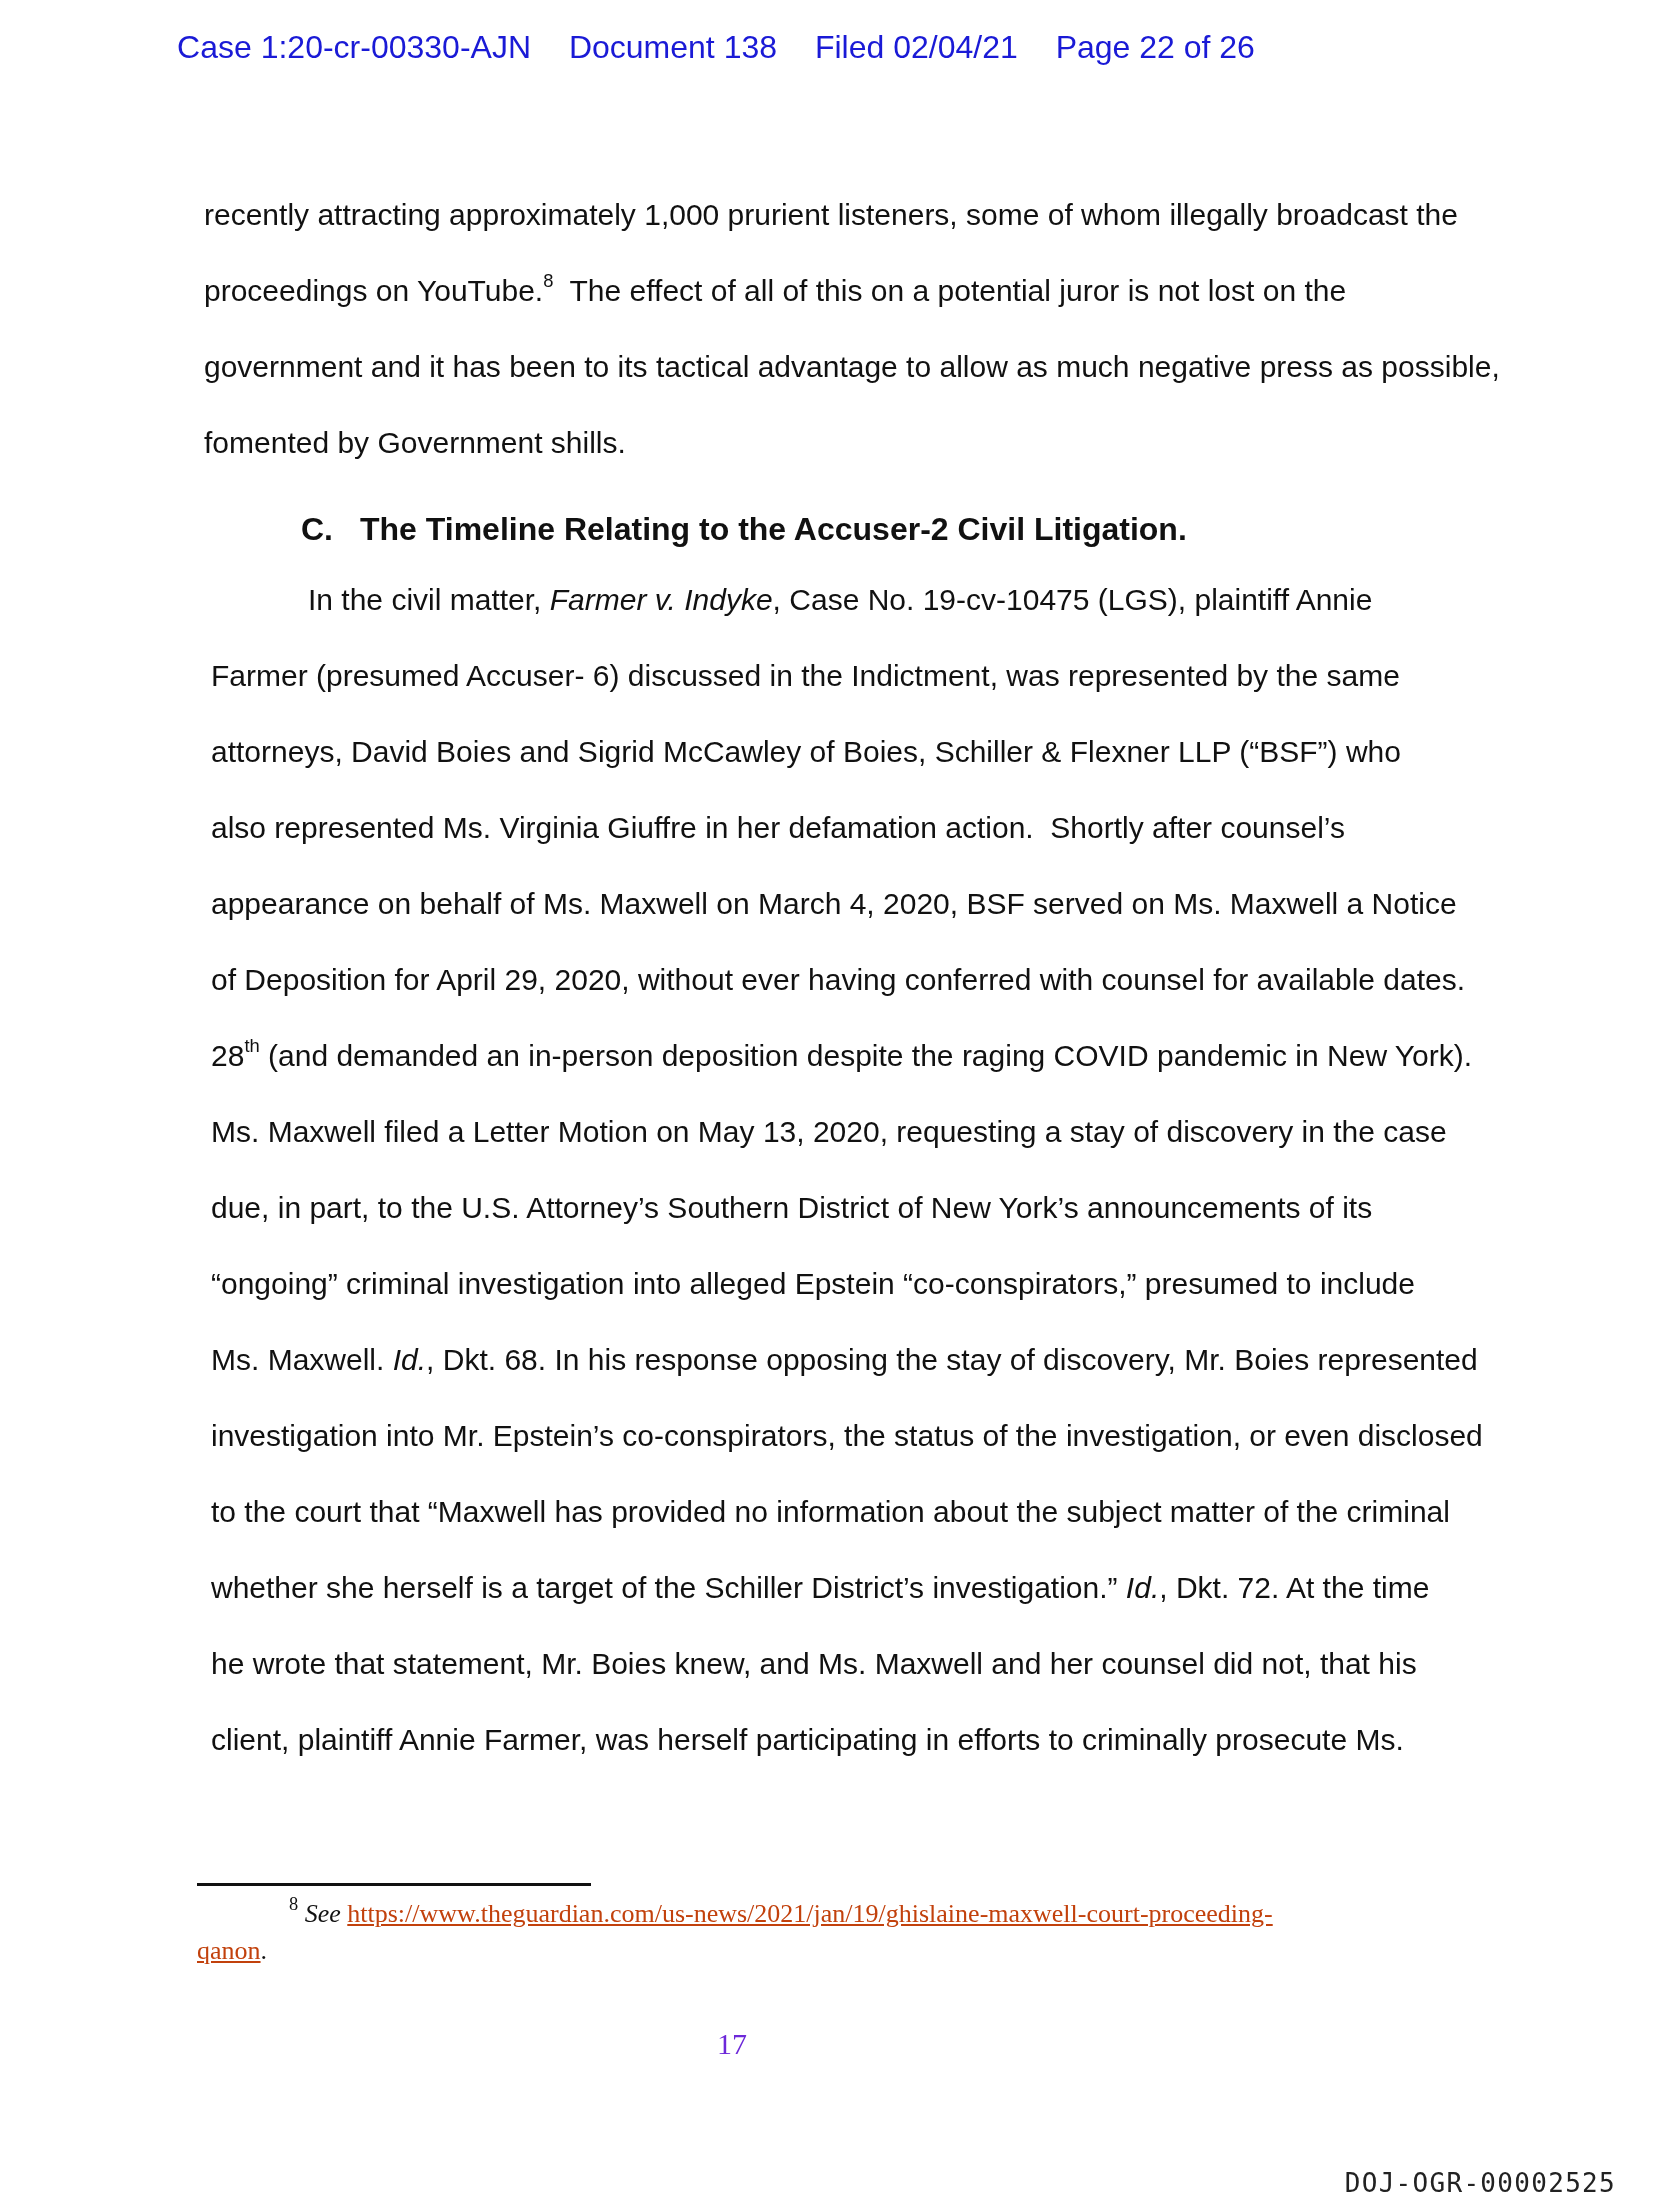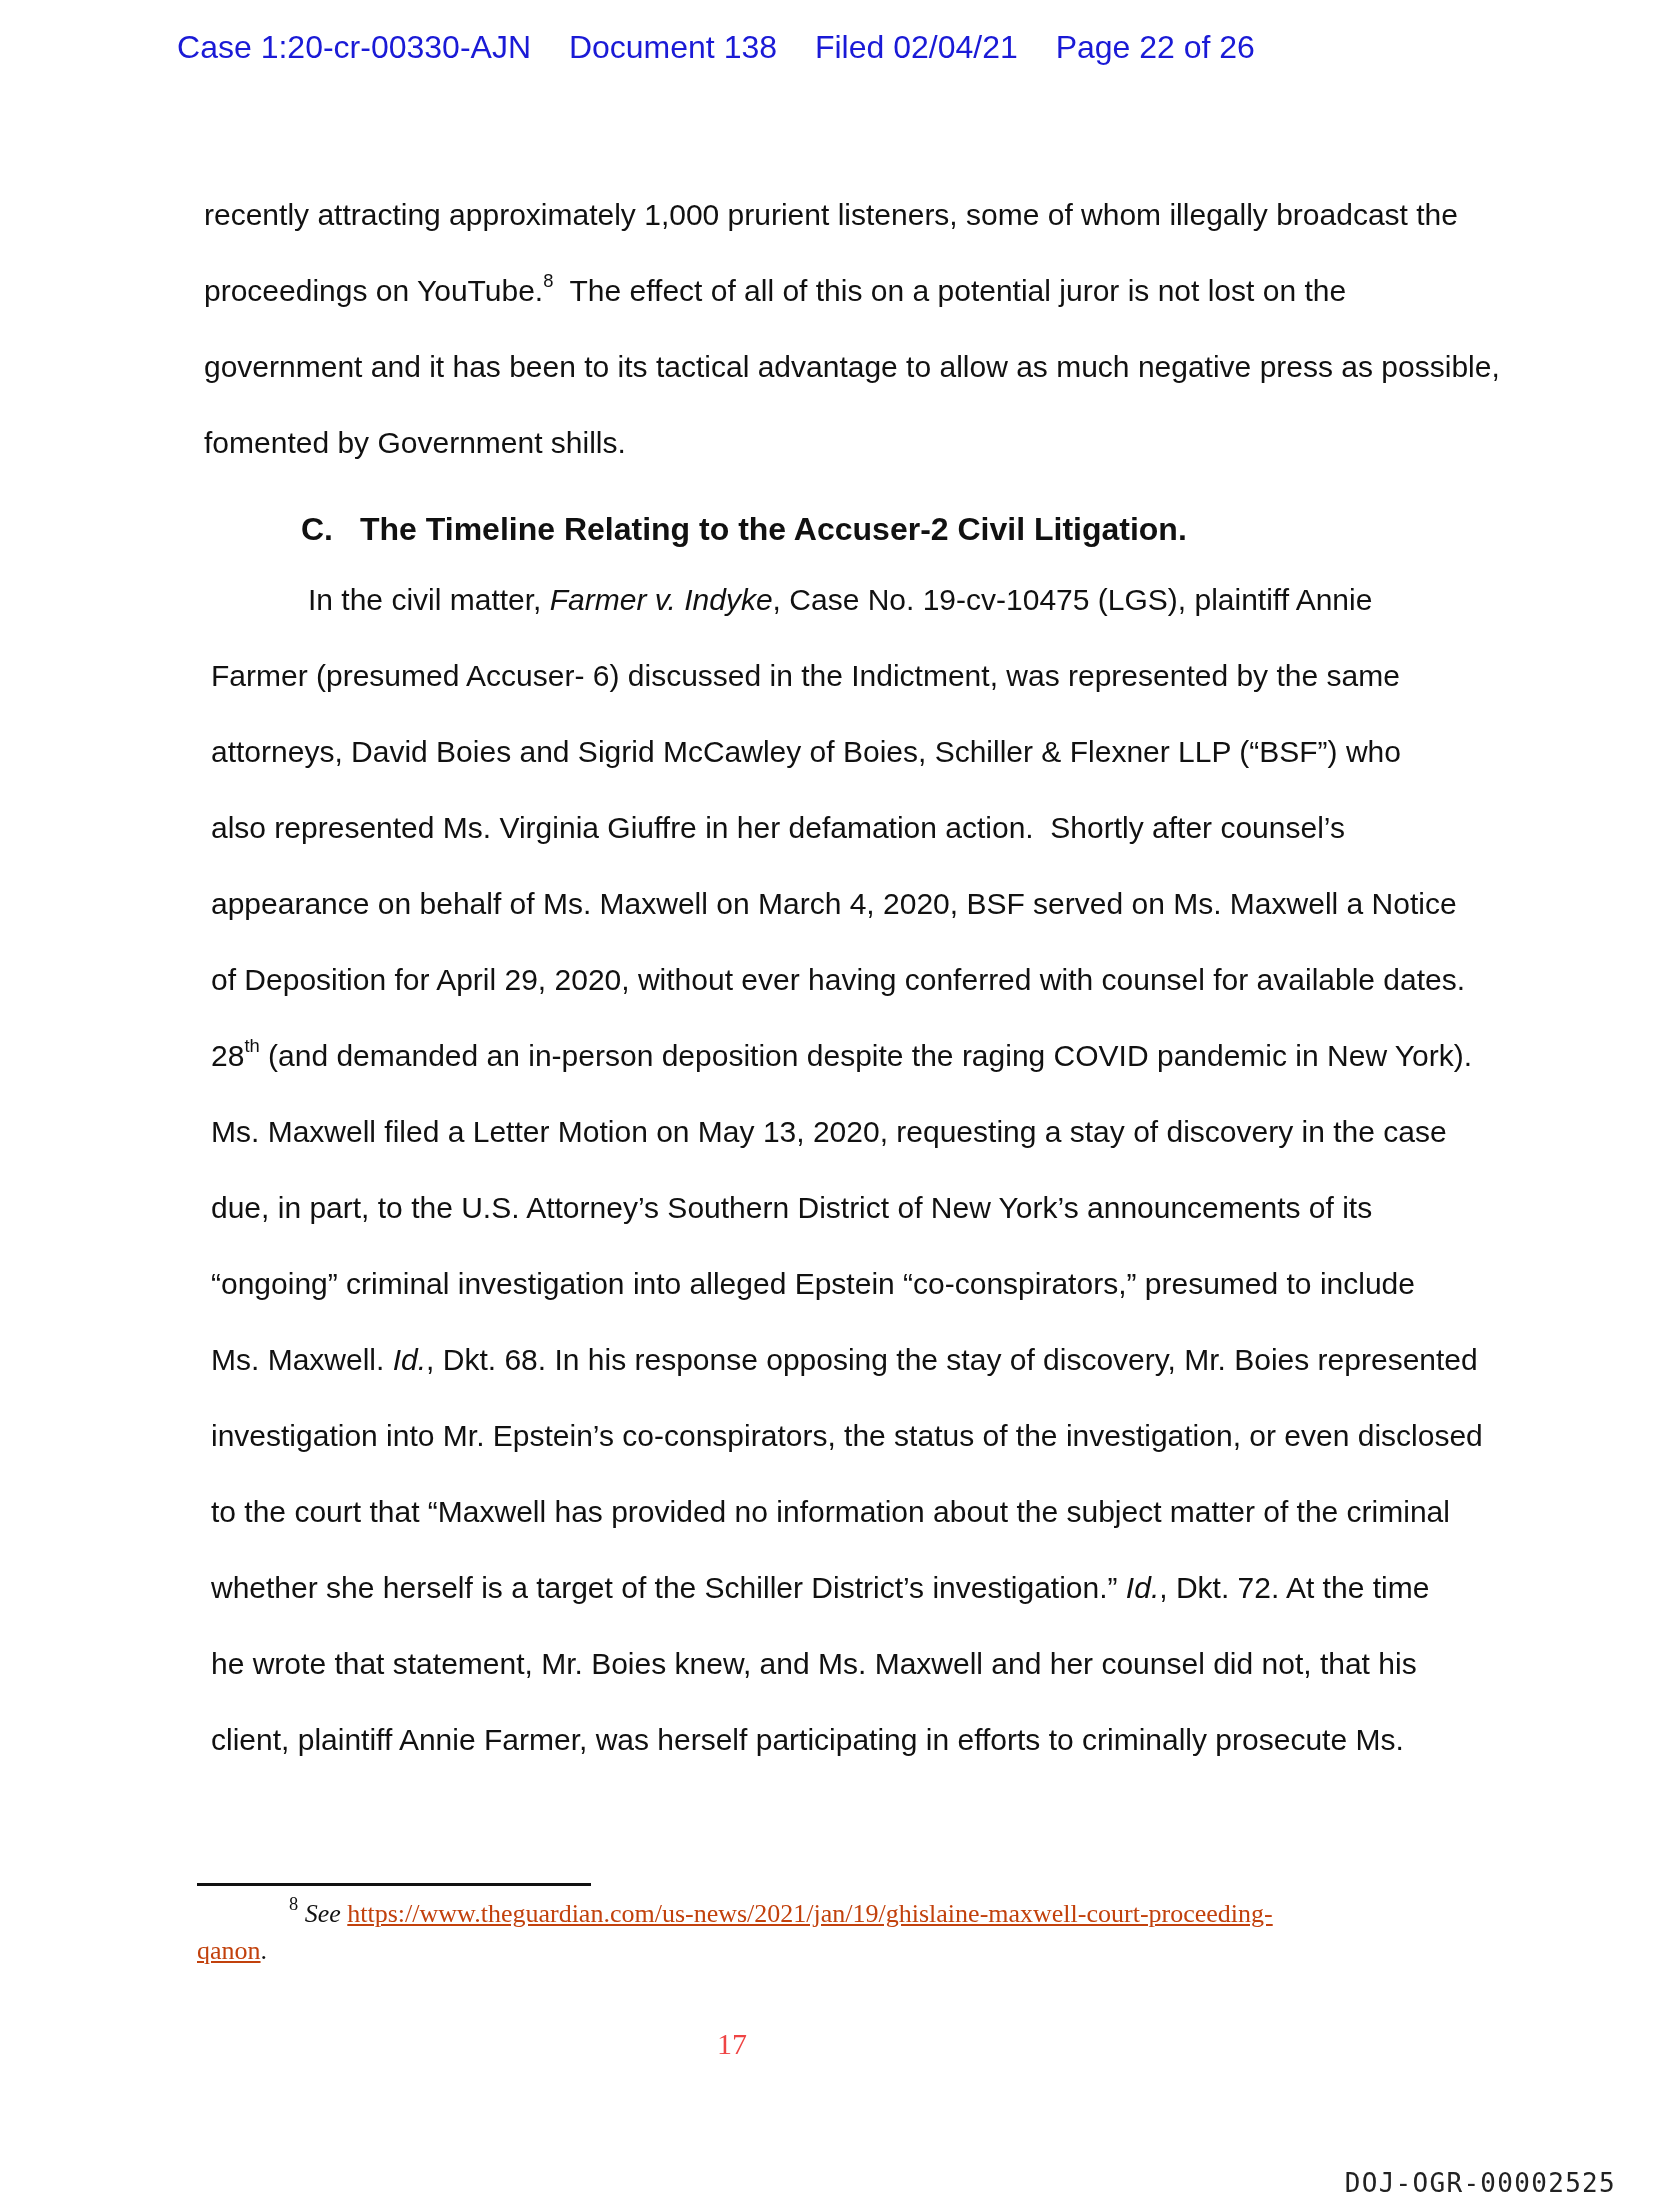--- a/index.html
+++ b/index.html
@@ -27,21 +27,21 @@
     position: absolute; left: 197px; top: 1883px; width: 394px; height: 2.6px; background: #111;
   }
   .footnote {
     position: absolute; left: 197px; top: 1895px; width: 1288px;
     font-family: "Liberation Serif", serif; font-size: 26px; color: #111; line-height: 37px;
   }
   .footnote .fnline1 { padding-left: 92px; white-space: nowrap; }
   .footnote a { color: #c2410c; text-decoration: underline; }
   .page-num {
     position: absolute; top: 2027px; left: 0; width: 1464px; text-align: center;
-    font-family: "Liberation Serif", serif; font-size: 30px; color: #ef4444;
+    font-family: "Liberation Serif", serif; font-size: 30px; color: #6d28d9;
   }
   .bates {
     position: absolute; top: 2168px; right: 59px;
     font-family: "DejaVu Sans Mono", monospace; font-size: 26px; color: #222; letter-spacing: 1.3px;
   }
 </style>
 </head>
 <body>
 
 <div class="header">

